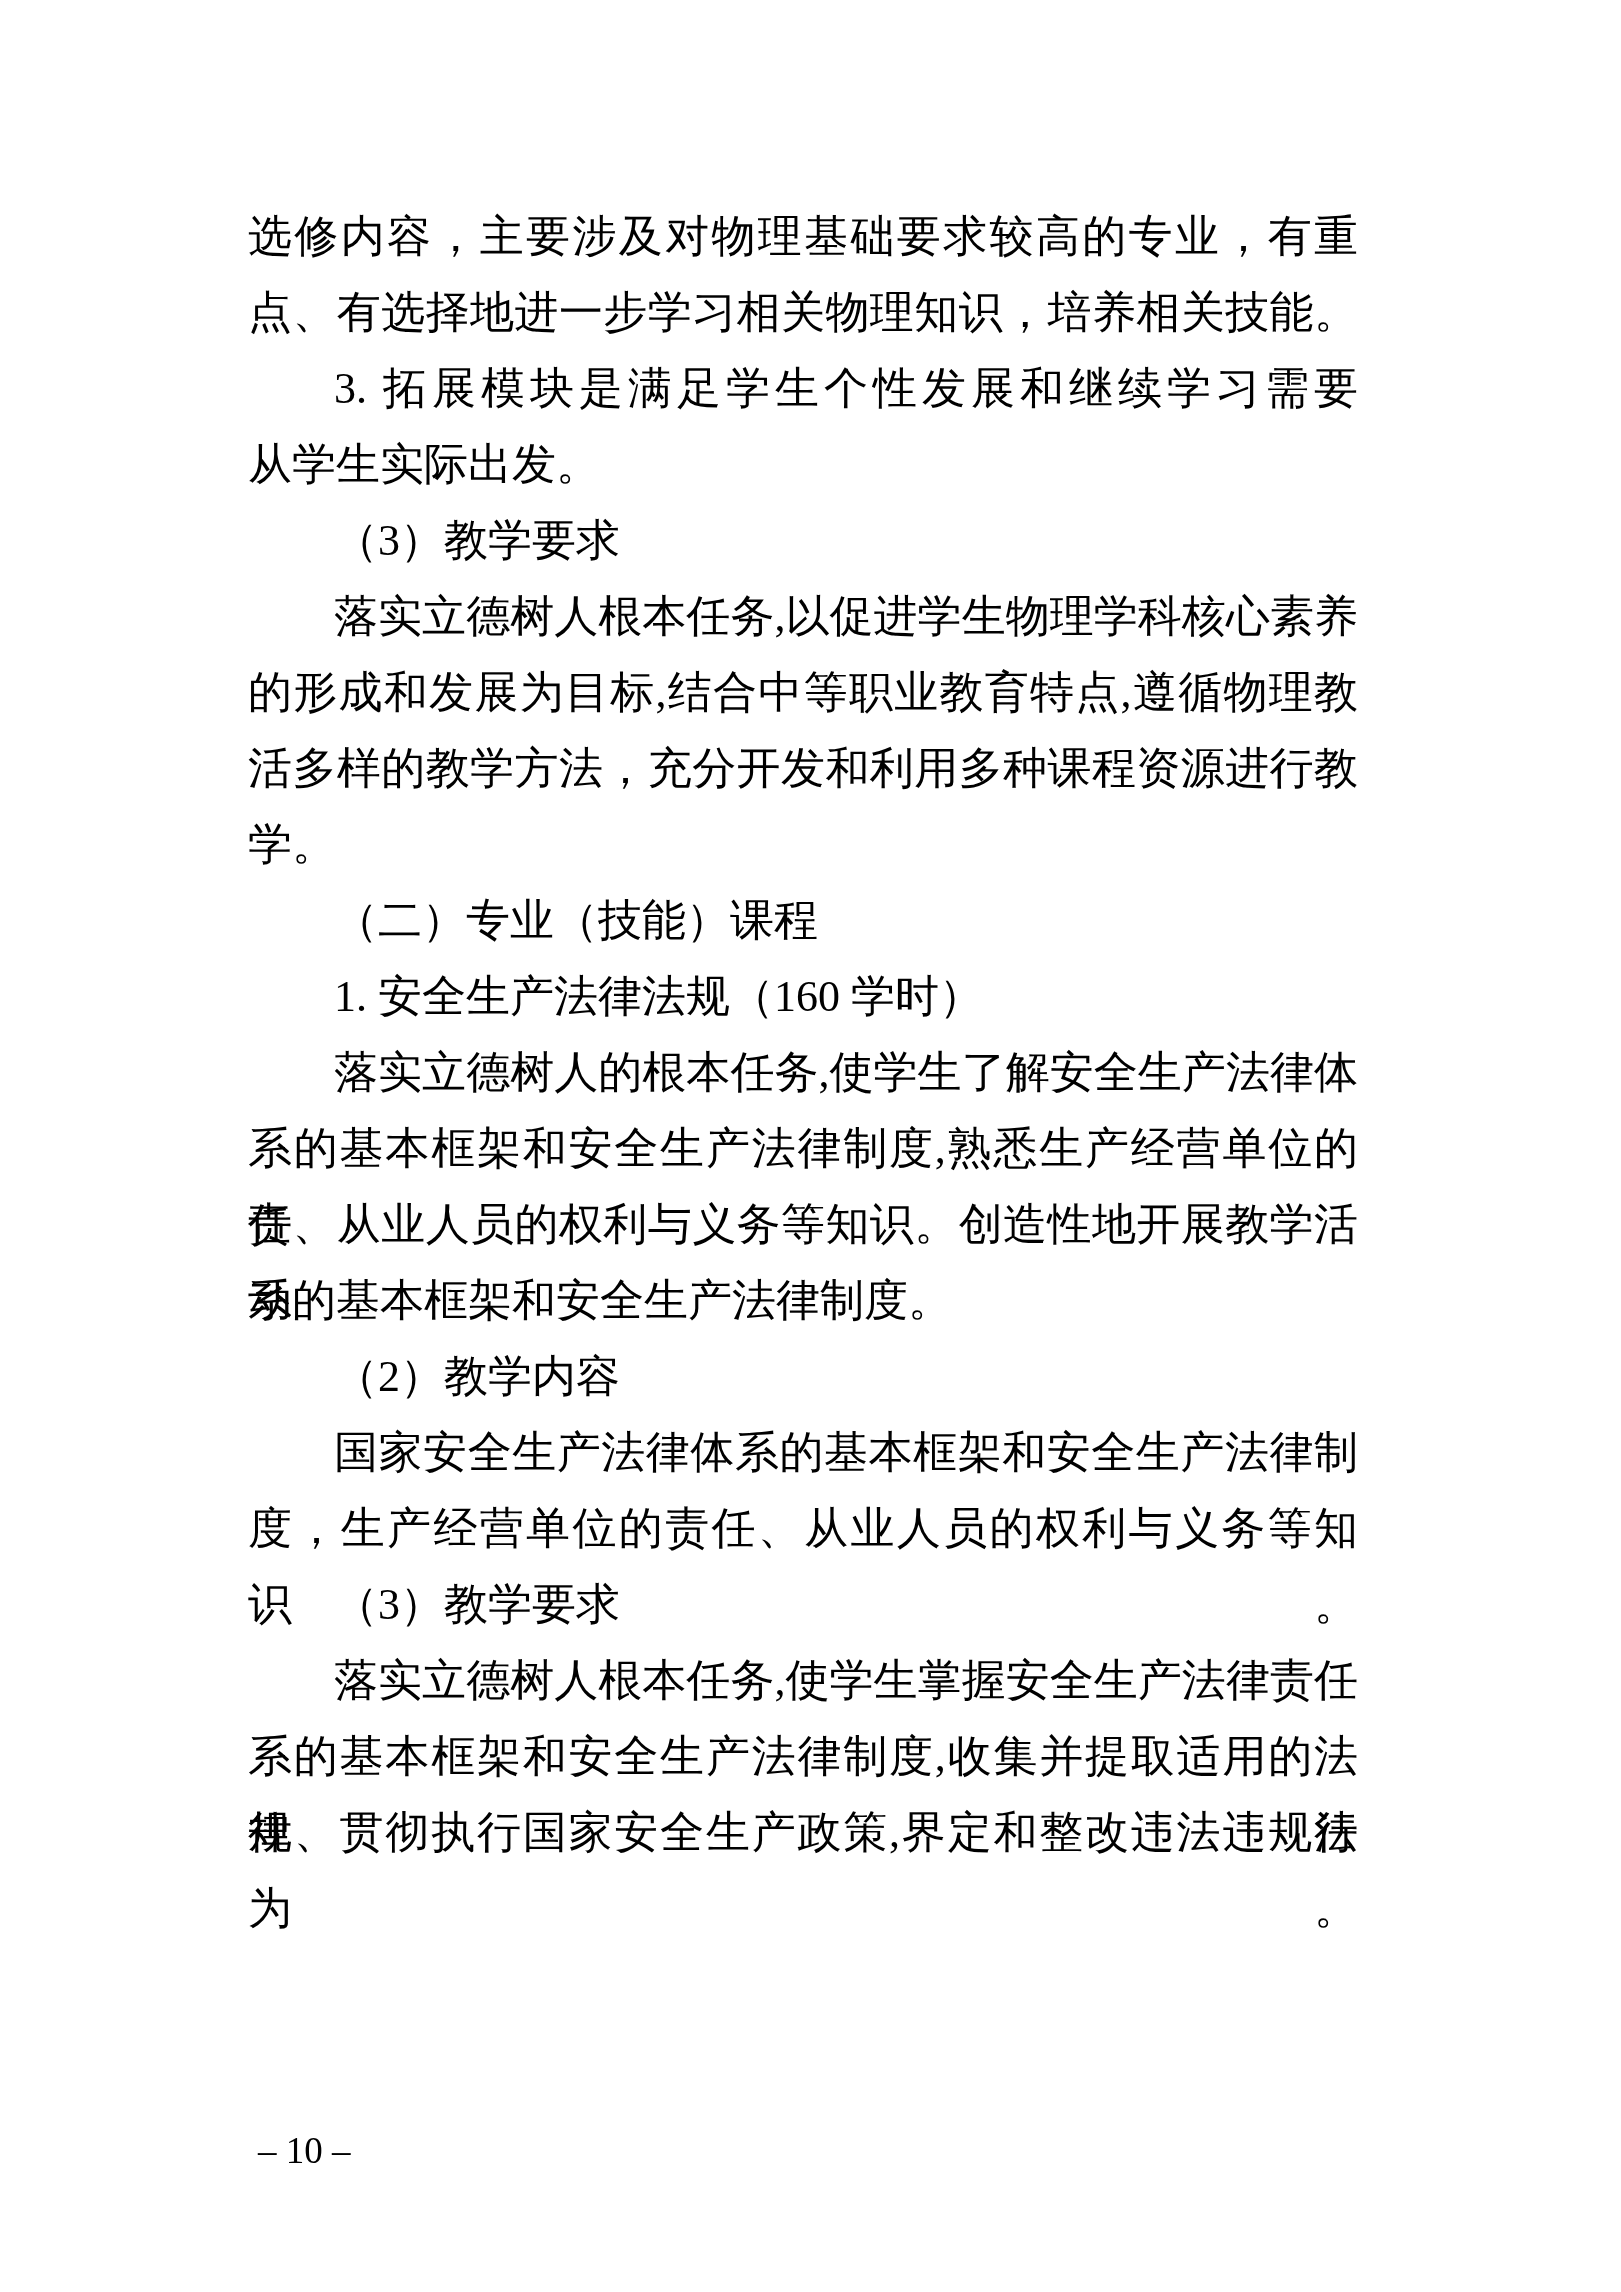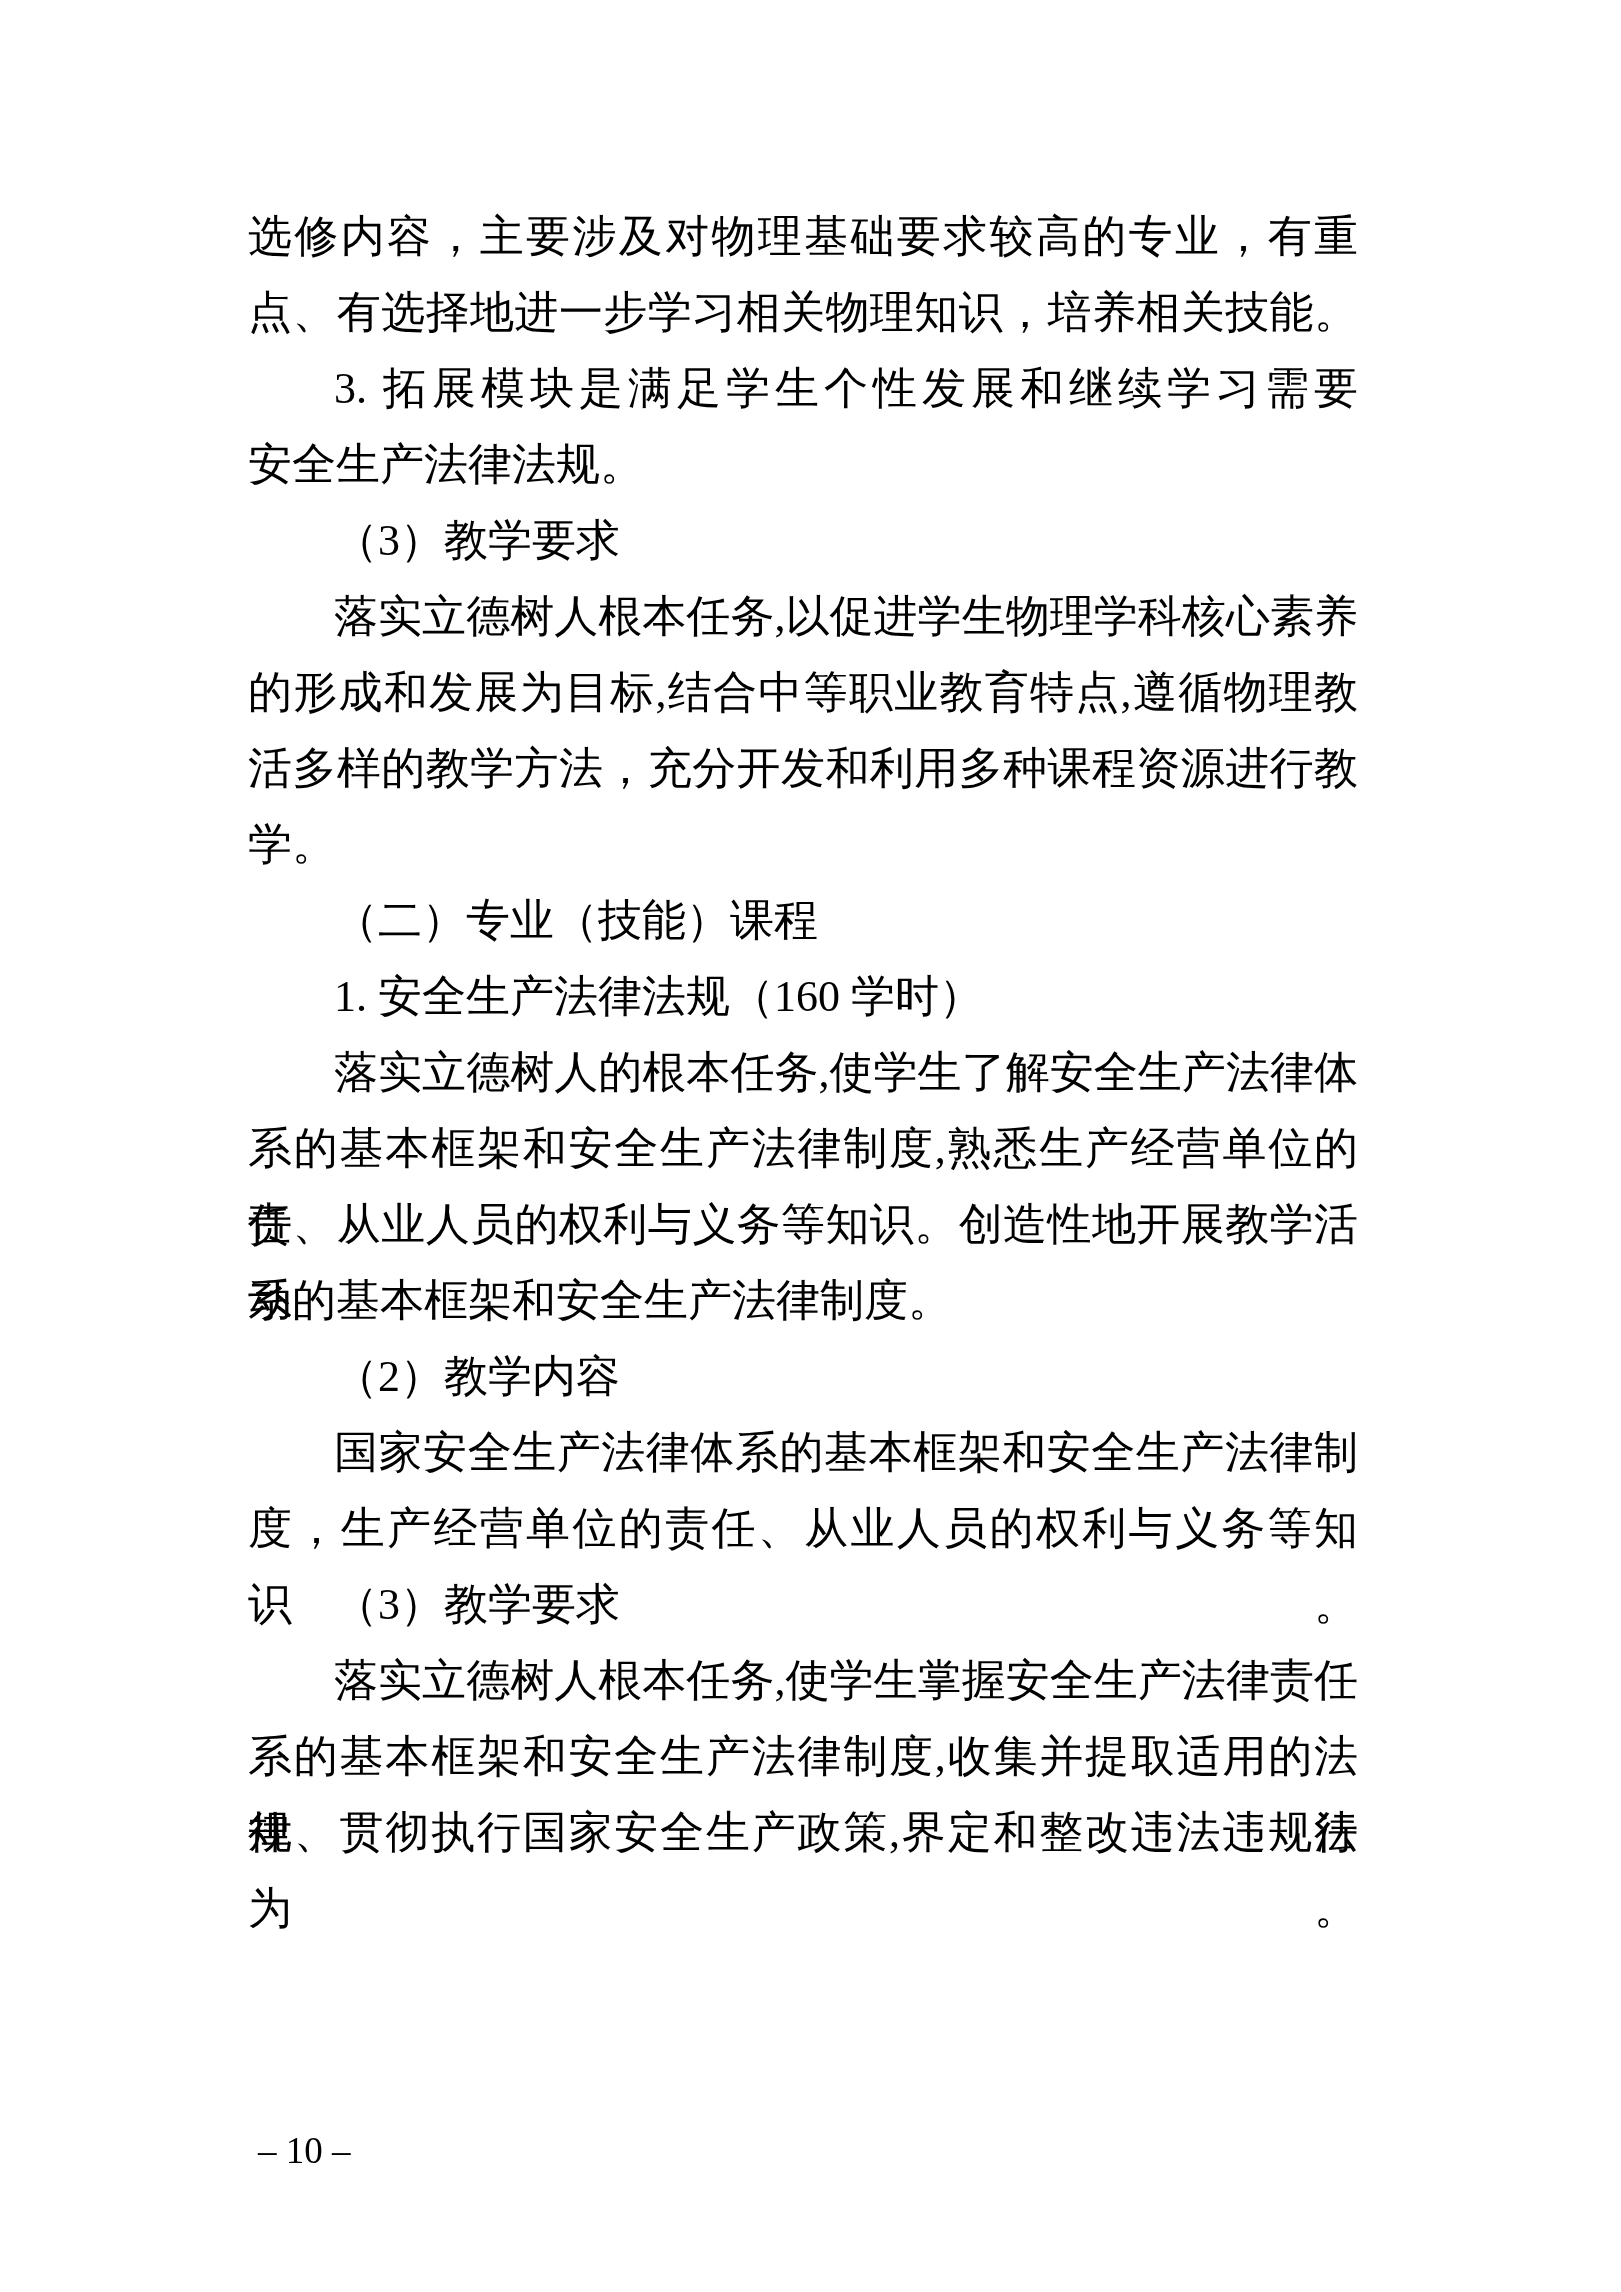--- a/index.html
+++ b/index.html
@@ -48,21 +48,21 @@
   }
 </style>
 </head>
 <body>
 
 <div class="page">
   <main class="doc-body">
     <p class="line fill">选修内容，主要涉及对物理基础要求较高的专业，有重</p>
     <p class="line fill">点、有选择地进一步学习相关物理知识，培养相关技能。</p>
     <p class="line fill indent">3. 拓展模块是满足学生个性发展和继续学习需要</p>
-    <p class="line">安全生产法律法规。</p>
+    <p class="line">从学生实际出发。</p>
     <p class="line indent">（3）教学要求</p>
     <p class="line fill indent">落实立德树人根本任务,以促进学生物理学科核心素养</p>
     <p class="line fill">的形成和发展为目标,结合中等职业教育特点,遵循物理教</p>
     <p class="line fill">活多样的教学方法，充分开发和利用多种课程资源进行教</p>
     <p class="line">学。</p>
     <p class="line indent">（二）专业（技能）课程</p>
     <p class="line indent">1. 安全生产法律法规（160 学时）</p>
     <p class="line fill indent">落实立德树人的根本任务,使学生了解安全生产法律体</p>
     <p class="line fill">系的基本框架和安全生产法律制度,熟悉生产经营单位的责</p>
     <p class="line fill">任、从业人员的权利与义务等知识。创造性地开展教学活动</p>

